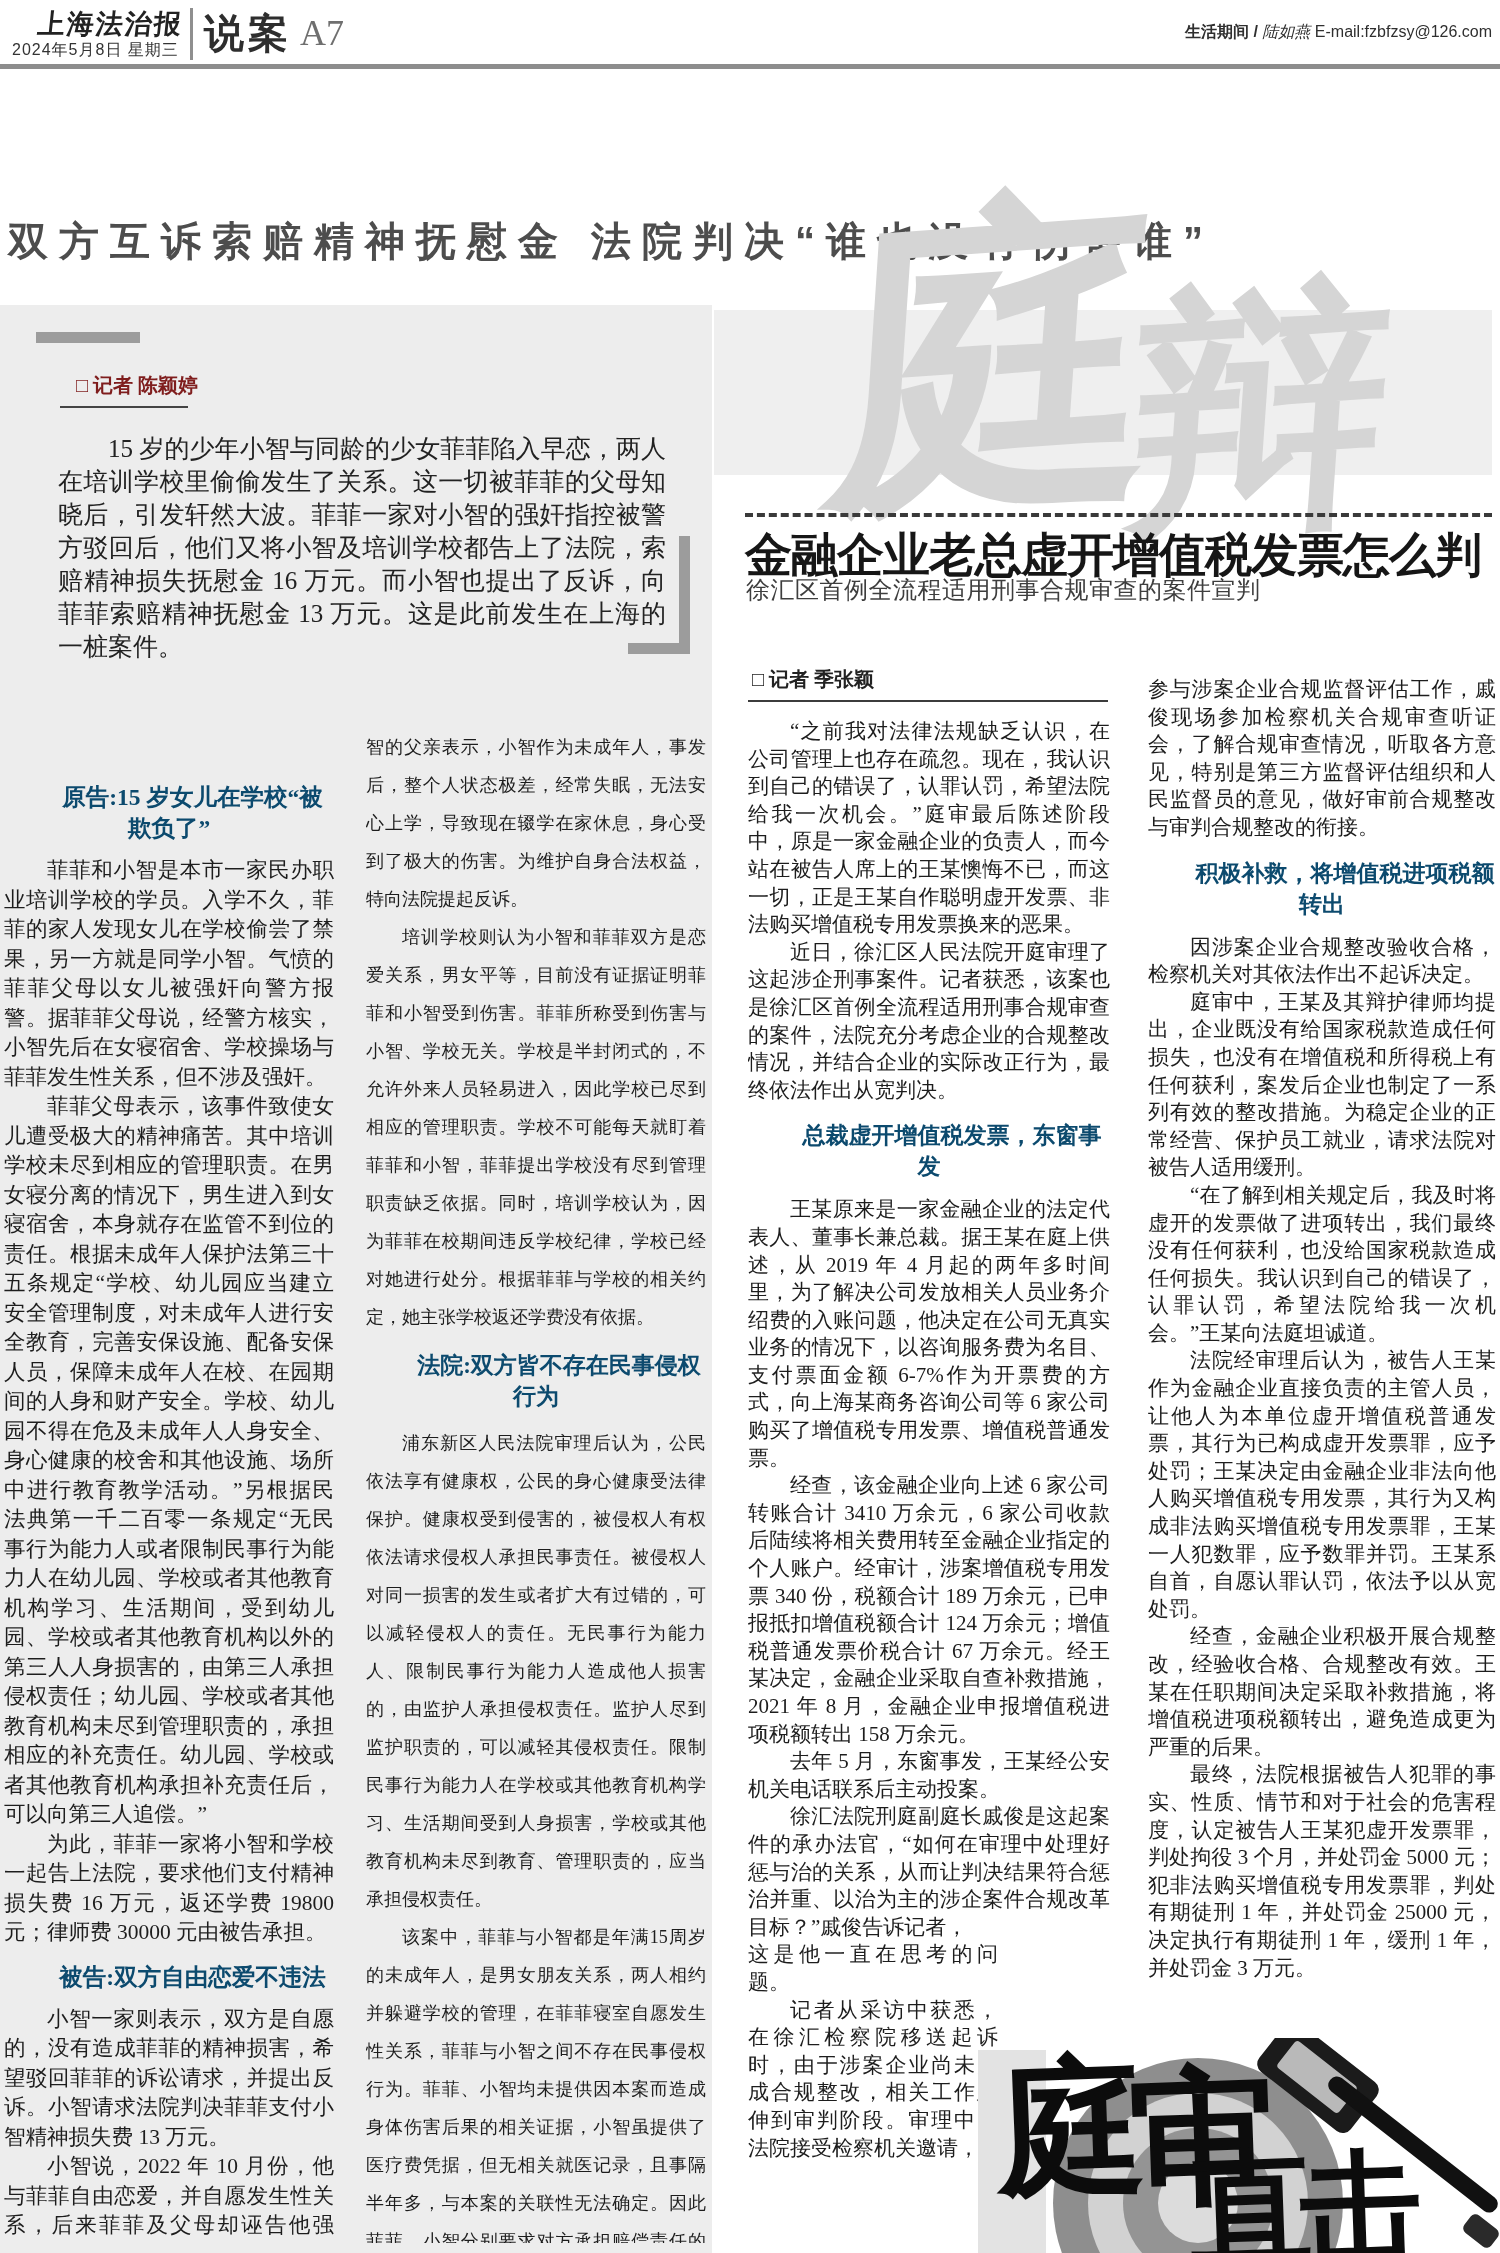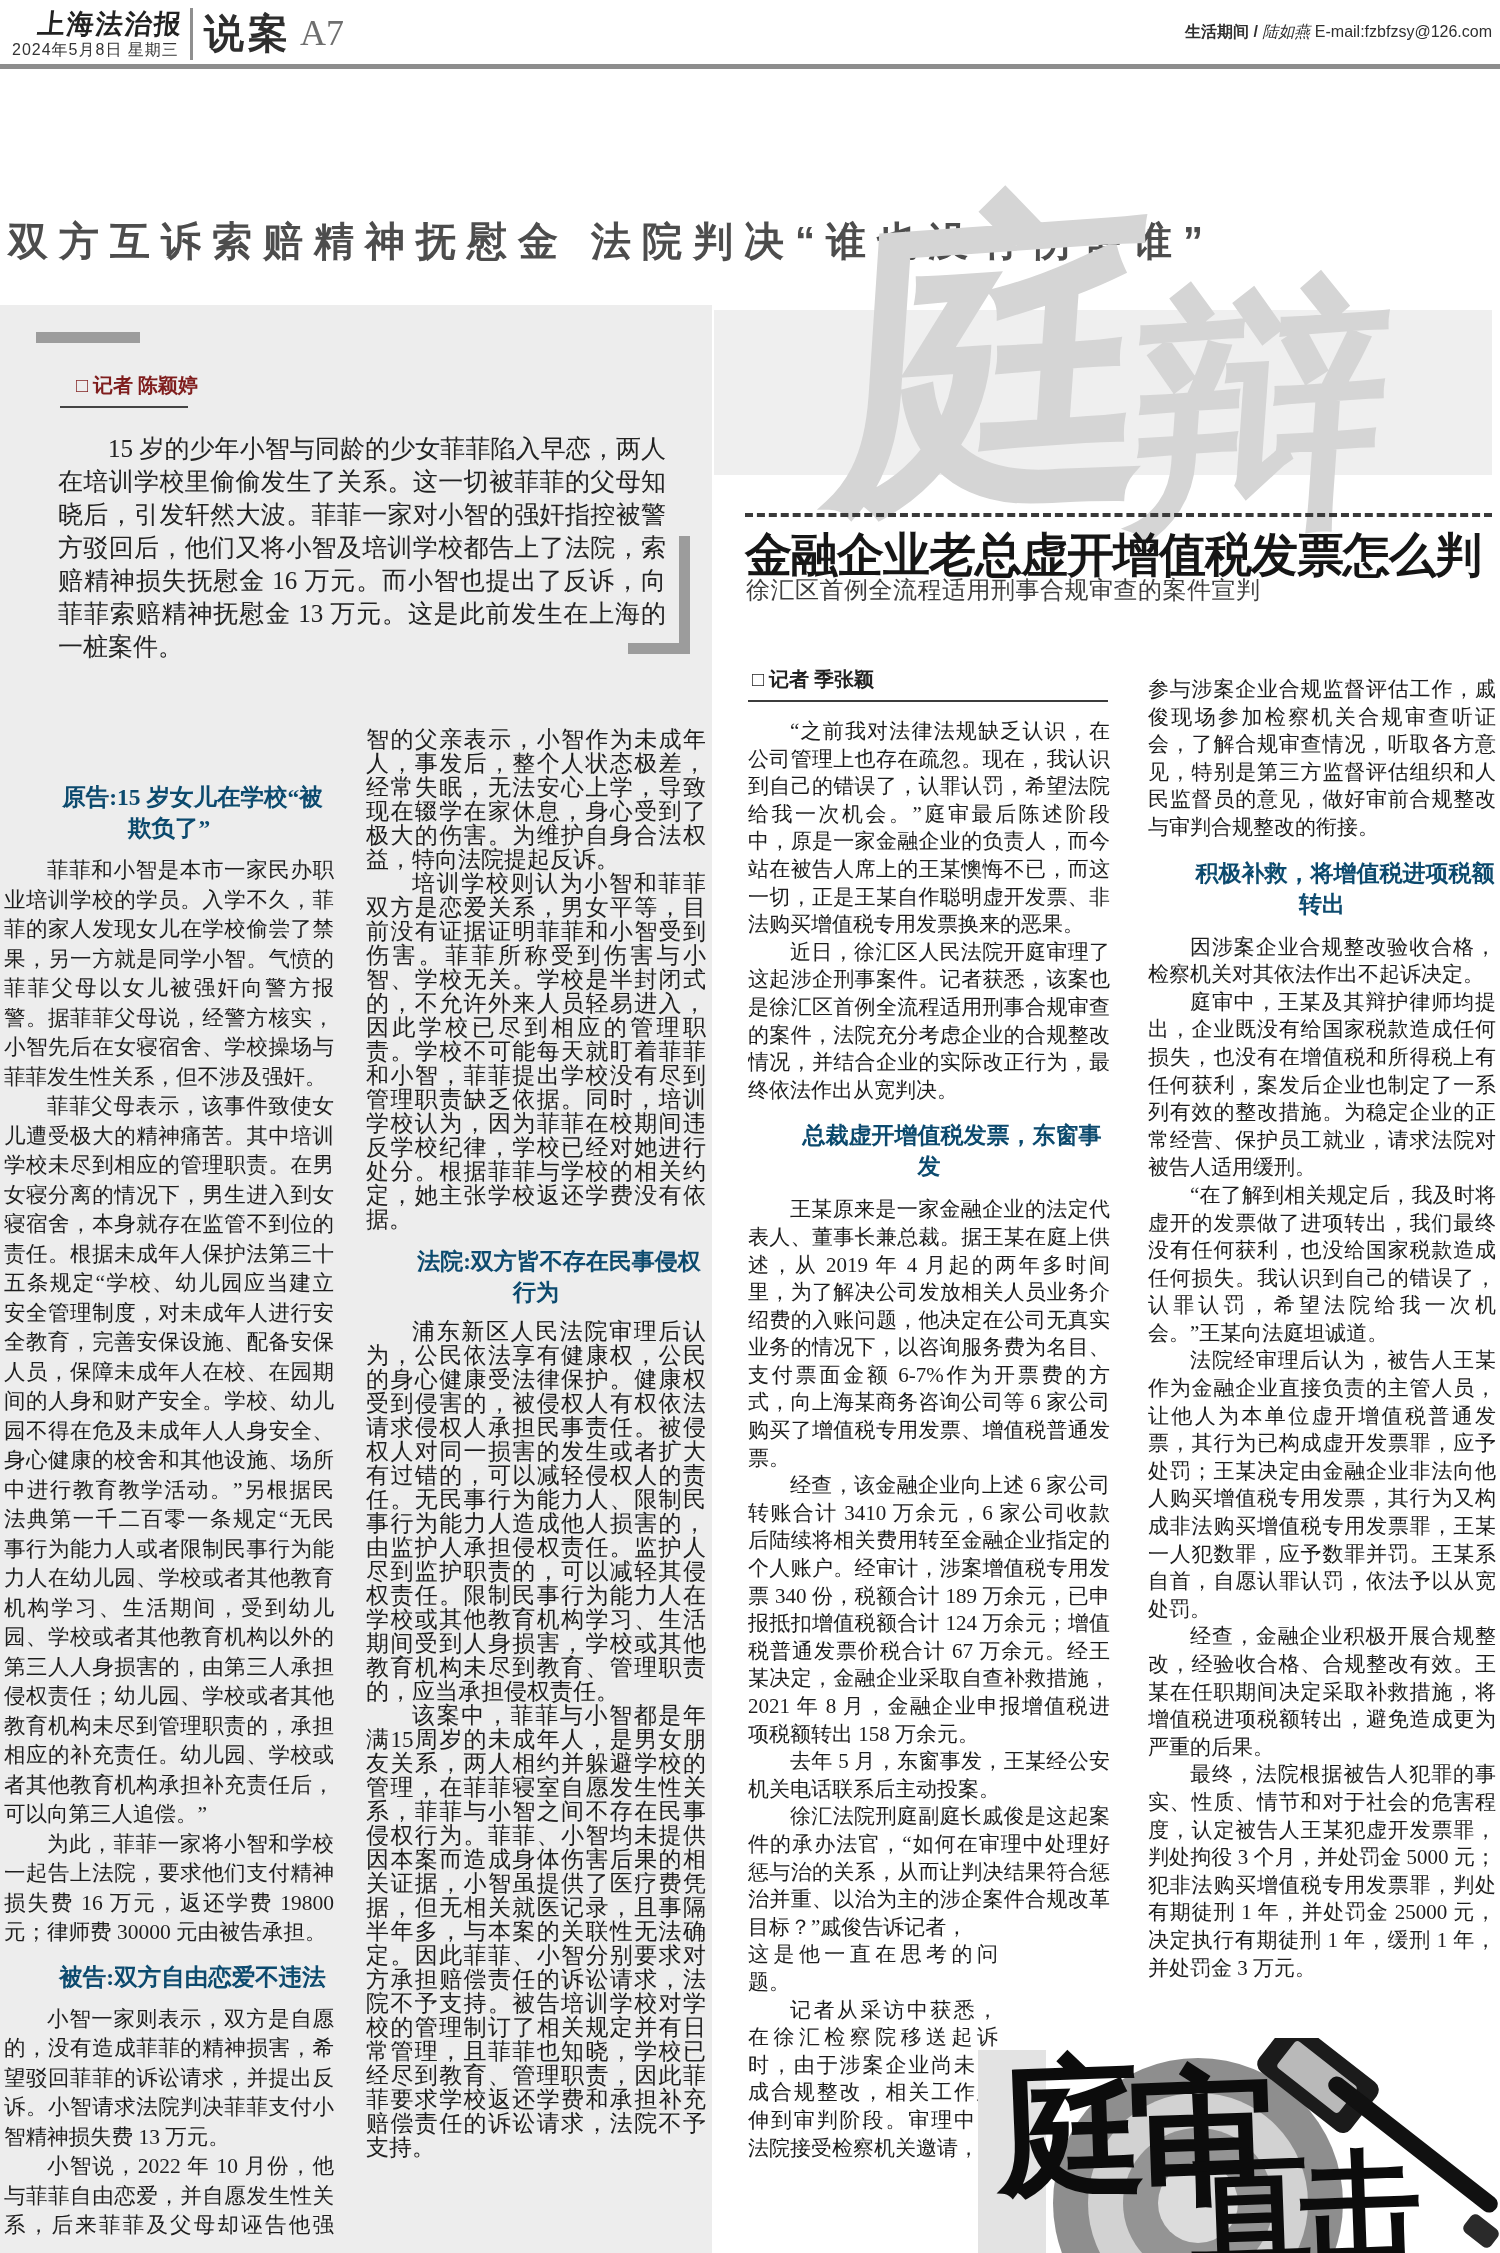--- a/index.html
+++ b/index.html
@@ -38,21 +38,21 @@
   #byline1{position:absolute;left:24px;top:40px;font-size:20px;font-weight:bold;color:#7f1d1d;margin-left:16px;}
   #byline1-rule{position:absolute;left:24px;top:74px;width:128px;height:2px;background:#444;}
   #intro-text{position:absolute;left:22px;top:100px;width:608px;font-size:25px;line-height:33px;
               text-align:justify;text-indent:2em;color:#222;}
 
   
   .col{position:absolute;overflow:hidden;}
   #colA{left:4px;top:768px;width:330px;height:1475px;}
   #colB{left:366px;top:728px;width:340px;height:1515px;}
   #colA .b-p{font-size:21.5px;line-height:29.5px;}
-  #colB .b-p{font-size:23px;line-height:24px;}
+  #colB .b-p{font-size:18px;line-height:38px;}
   .b-p{margin:0;text-align:justify;text-indent:2em;color:#1d1d1d;}
   .sec-head{margin:14px 0 12px 0;font-size:23px;font-weight:bold;line-height:31px;
             text-indent:2em;color:#0c4a6e;text-align:center;}
   #colA .sec-head{font-size:23.5px;}
 
   
   .wm{position:absolute;color:#d5d5d5;font-weight:bold;font-family:"DejaVu Serif",serif;
       transform:rotate(-4deg) skewX(-8deg);z-index:0;}
   #wm-band{left:714px;top:310px;width:778px;height:165px;background:#efefef;}
   #wm1{left:830px;top:140px;font-size:330px;}

